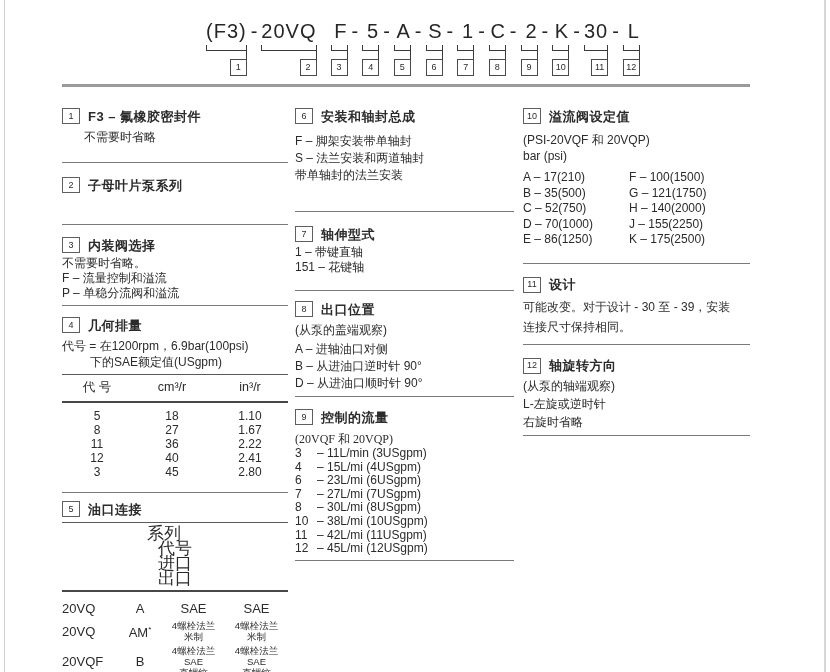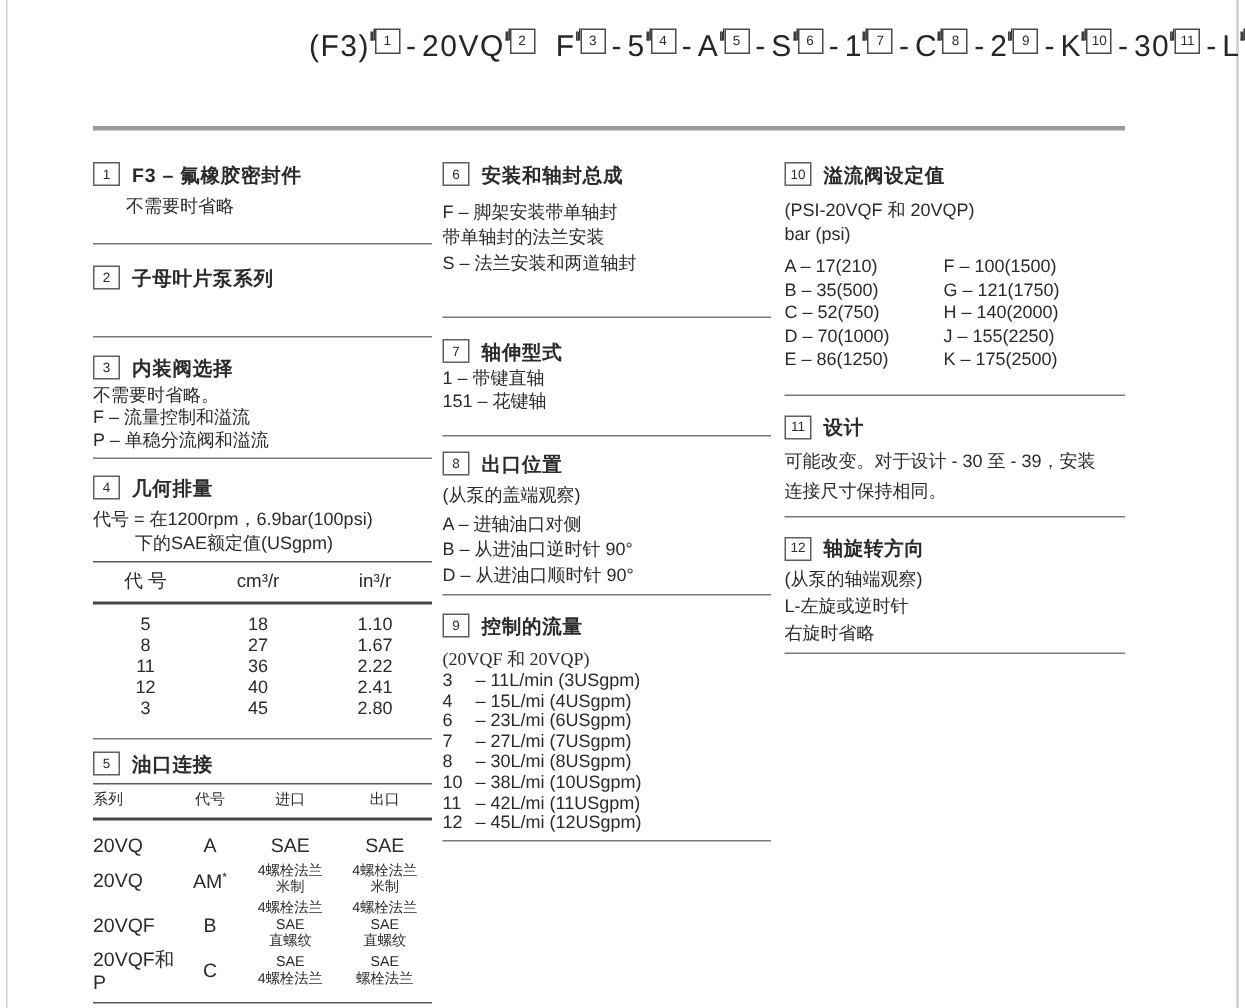--- a/index.html
+++ b/index.html
@@ -4,21 +4,21 @@
 <style>
   html,body{margin:0;padding:0;background:#fff;}
   .page{position:relative;width:830px;height:672px;background:#ffffff;overflow:hidden;
         font-family:"Liberation Sans","DejaVu Sans",sans-serif;color:#2b2b2b;}
   .edge{position:absolute;background:#cfcfcf;}
   .edge-left{left:4px;top:0;width:1px;height:672px;}
   .edge-right{left:824px;top:0;width:2px;height:672px;background:#d6d6d6;}
 
   
   .code-row{position:absolute;left:206px;top:19px;display:flex;align-items:flex-start;}
-  .code-seg{display:flex;align-items:flex-start;min-width:16px;}
+  .code-seg{display:flex;flex-direction:column;align-items:flex-end;min-width:16px;}
   .code-text{font-size:20px;line-height:24px;letter-spacing:1px;white-space:nowrap;color:#262626;}
   .code-bracket{align-self:stretch;height:5px;margin-top:2px;
                 border-left:1px solid #3a3a3a;border-right:1px solid #3a3a3a;border-bottom:1px solid #3a3a3a;}
   .code-stem{width:1px;height:8px;background:#3a3a3a;}
   .code-box{width:15px;height:15px;border:1px solid #4a4a4a;display:flex;align-items:center;justify-content:center;
             font-size:9px;line-height:9px;background:#fff;}
   .code-sep{font-size:20px;line-height:24px;margin:0 4px;min-width:6px;text-align:center;color:#262626;}
 
   .top-rule{position:absolute;left:62px;top:84px;width:688px;height:3px;background:#9a9a9a;}
 
@@ -43,21 +43,21 @@
   .t4-c1{width:70px;}.t4-c2{width:80px;}.t4-c3{width:76px;}
   .t4-head{padding:5px 0 6px;font-size:12.5px;}
   .t4-body{padding:6px 0 8px;}
   .t4-body .t4-row{line-height:14px;}
 
   .t5-row{display:flex;align-items:center;}
   .t5-c1{width:56px;text-align:left;}
   .t5-c2{width:44px;text-align:center;}
   .t5-c3{width:63px;text-align:center;}
   .t5-c4{width:63px;text-align:center;}
-  .t5-head{padding:3px 0 4px;font-size:10px;}
+  .t5-head{padding:3px 0 4px;font-size:17px;flex-direction:column;}
   .big{font-size:13px;line-height:15px;}
   .small{font-size:9.5px;line-height:11px;white-space:pre-line;}
 
   .s9-item{display:flex;line-height:13.6px;}
   .s9-code{width:22px;flex:none;}
   .s10-pair{display:flex;line-height:15.6px;}
   .s10-left{width:106px;flex:none;}
   sup{font-size:8px;}
 </style>
 </head>
@@ -309,22 +309,22 @@
   <div class="col col2">
 
     <div>
       <div class="sec-head" style="margin:9px 0 9px;">
         <span class="sec-num">6</span>
         <span class="sec-title">安装和轴封总成</span>
       </div>
       <div style="line-height:17px;">
 
       <div class="ln">F – 脚架安装带单轴封</div>
+          <div class="ln">S – 法兰安装和两道轴封</div>
           <div class="ln">带单轴封的法兰安装</div>
-          <div class="ln">S – 法兰安装和两道轴封</div>
         </div>
       <hr class="sep" style="margin-top:27px;">
     </div>
 
     <div>
       <div class="sec-head" style="margin:14px 0 3px;">
         <span class="sec-num">7</span>
         <span class="sec-title">轴伸型式</span>
       </div>
       <div>

